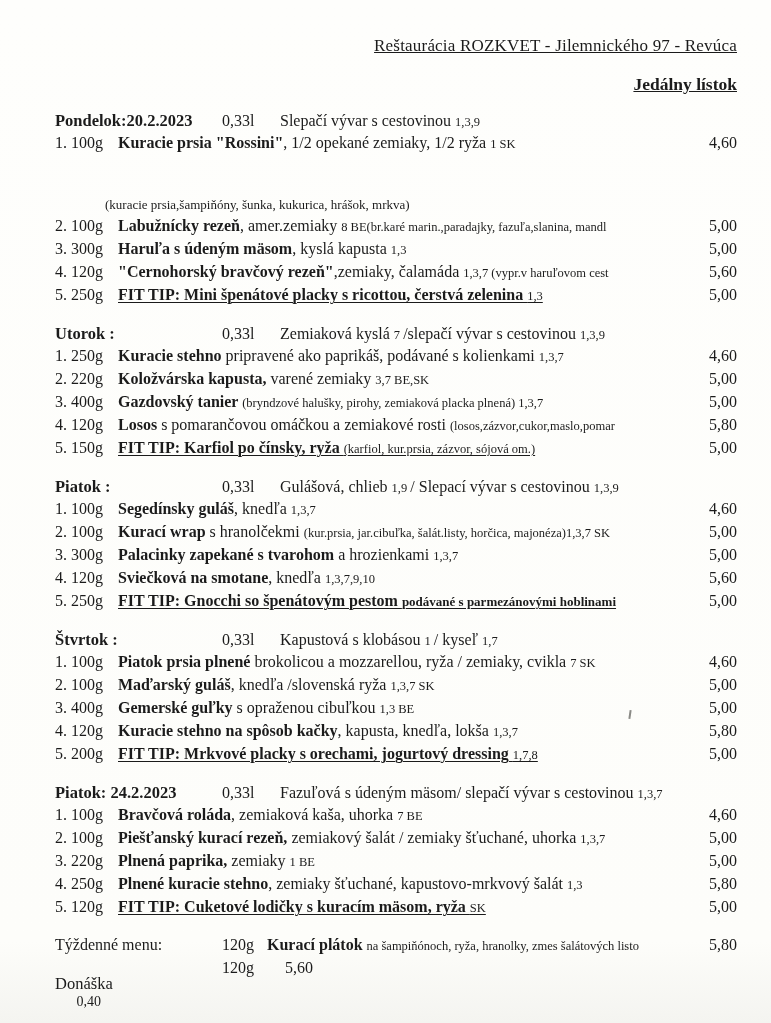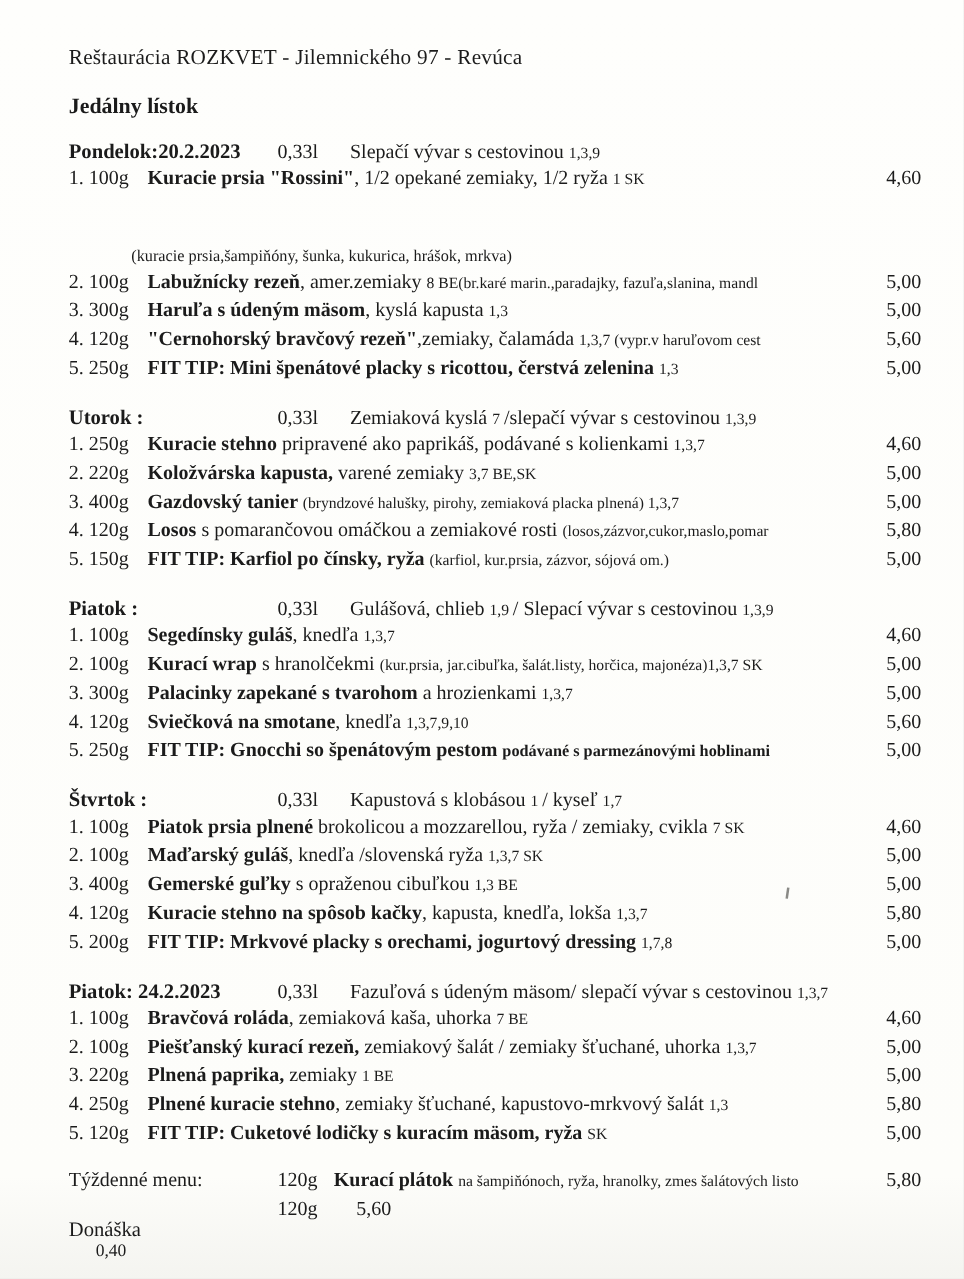--- a/index.html
+++ b/index.html
@@ -4,38 +4,38 @@
 <style>
   * { margin:0; padding:0; box-sizing:border-box; }
   html,body { background:#e8e8e6; }
   body { font-family:"Liberation Serif","DejaVu Serif",serif; }
   .page {
     position:relative; width:771px; height:1023px;
     background:linear-gradient(180deg,#fefefc 0%, #fdfdfa 92%, #f4f4f0 100%);
     color:#1b1b1b; padding:36px 34px 0 55px; overflow:hidden;
     font-size:16px;
   }
-  .center { text-align:left; }
+  .center { text-align:right;text-decoration:underline; }
   .title { font-size:17px; height:24px; letter-spacing:.2px; }
   .subtitle { font-size:17.5px; font-weight:bold; height:24px; margin-top:14px; }
   .days { margin-top:13px; }
   .day-section { margin-bottom:15px; }
   .row { display:flex; align-items:baseline; height:23px; white-space:nowrap; }
   .day-label { min-width:167px; font-weight:bold; font-size:16.5px; flex:none; }
   .vol { width:58px; flex:none; }
   .soup { flex:1 1 auto; overflow:hidden; }
   .prefix { width:63px; flex:none; }
   .txt { flex:1 1 auto; overflow:hidden; }
   .price { width:46px; flex:none; text-align:right; }
   .note-row { height:20px; padding-left:50px;margin-top:40px; }
   .run-b { font-weight:bold; }
   .run-sm { font-size:12.5px; }
   .run-bsm { font-size:13px; font-weight:bold; }
   .run-sm2 { font-size:13px; }
-  .fit { text-decoration-thickness:1.4px; text-underline-offset:2px; }
+  .fit { text-decoration:underline; text-decoration-thickness:1.4px; text-underline-offset:2px; }
   .weekly-row .wk-label { min-width:167px; flex:none; }
   .wk-wgt { width:45px; flex:none; }
   .delivery-row { display:flex; justify-content:flex-end; align-items:baseline; height:23px; margin-top:5px;flex-direction:column; }
   .del-label { margin-right:40px; font-size:16.5px; }
   .del-price { width:46px; text-align:right; font-size:14px; margin-right:12px; }
   .contact-row { display:flex; align-items:flex-start; margin-top:15px; font-size:15px; }
   .contact-label { margin-right:12px; }
   .contact-strong { font-weight:bold; margin-right:27px; }
   .artifact { position:absolute; left:629px; top:710px; width:2px; height:9px;
     background:#8a8a86; transform:rotate(8deg); }

